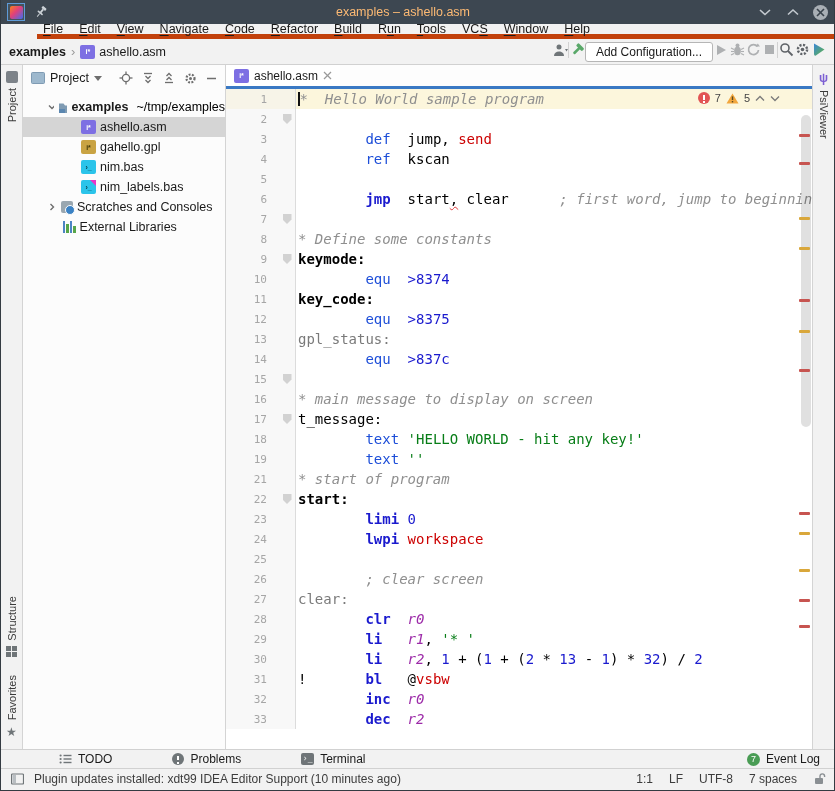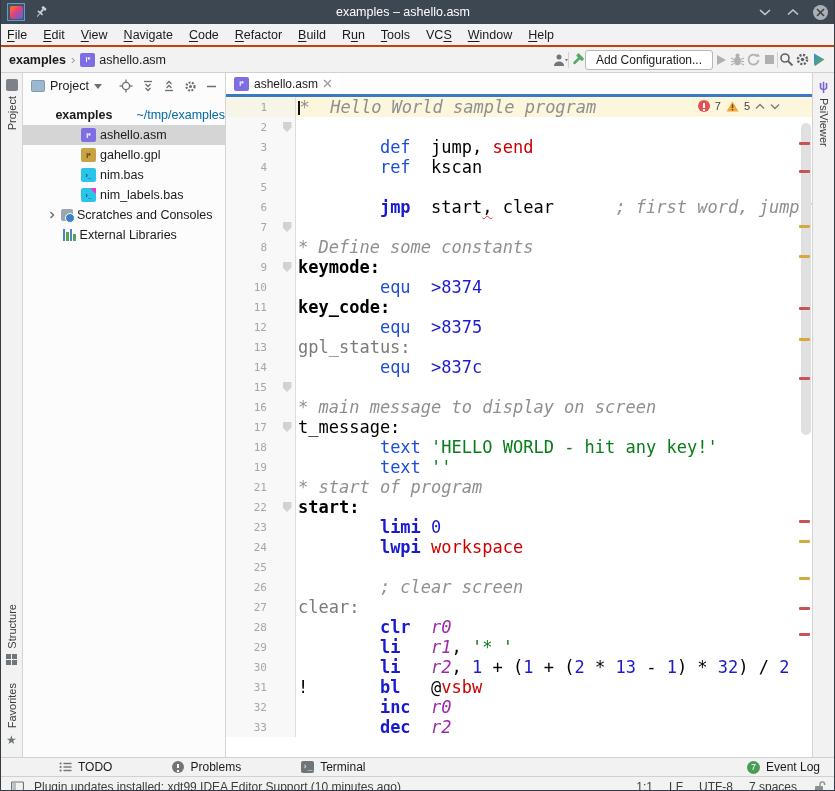--- a/index.html
+++ b/index.html
@@ -7,32 +7,32 @@
   body {
     font-family:"Liberation Sans", sans-serif;
     background:#f2f2f2; color:#1a1a1a; overflow:hidden; position:relative;
     border-left:1px solid #343b42; border-right:1px solid #343b42; border-bottom:1px solid #343b42;
   }
   
   .titlebar { height:24px; background:#3d4751; display:flex; align-items:center; padding:0 6px; color:#d6dbe0; }
   .tb-left { display:flex; align-items:center; gap:8px; }
   .logo-wrap { width:18px; height:18px; border:1px solid #5e9bd8; background:#46525c; display:flex; align-items:center; justify-content:center; }
   .logo { width:13px; height:13px; border-radius:2px; background:linear-gradient(135deg,#fc801d,#e1407b 45%,#3c6ff2); }
-  .tb-title { flex:1; text-align:center; font-size:12.5px; color:#ffffff; }
+  .tb-title { flex:1; text-align:center; font-size:12.5px; color:#fdba74; }
   .tb-btns { display:flex; align-items:center; gap:12px; }
   .tb-close { width:15px; height:15px; border-radius:50%; background:#a9afb5; display:flex; align-items:center; justify-content:center; }
   
-  .menubar { height:23px; background:#f2f2f2; display:flex; align-items:center; padding:0 6px; gap:16px; border-bottom:2px solid #c2410c; font-size:12.5px; }
+  .menubar { height:15px; background:#f2f2f2; display:flex; align-items:center; padding:0 6px; gap:16px; border-bottom:5px solid #c2410c; font-size:12.5px;margin-left:36px; }
   .menu-item u { text-decoration:underline; text-underline-offset:2px; }
   
   .navbar { height:26px; background:#f2f2f2; display:flex; align-items:center; padding:0 8px; border-bottom:1px solid #d1d1d1; }
   .crumb-root { font-weight:bold; font-size:12.5px; }
   .crumb-sep { color:#9a9a9a; margin:0 5px; font-size:13px; }
   .crumb-file { font-size:12.5px; display:flex; align-items:center; gap:4px; }
-  .nav-right { margin-left:auto; display:flex; align-items:center; }
+  .nav-right { margin-left:auto; display:flex; }
   .vsep { width:1px; height:16px; background:#d1d1d1; }
   .addcfg { background:#fff; border:1px solid #b6b6b6; border-radius:3px; font-size:12px; padding:2px 10px; color:#1a1a1a; }
   .icon16 { width:16px; height:16px; display:inline-flex; align-items:center; justify-content:center; }
   .stop-sq { width:9px; height:9px; background:#aeb0b2; }
   .play-tri { width:0; height:0; border-left:9px solid #aeb0b2; border-top:5.5px solid transparent; border-bottom:5.5px solid transparent; }
   
   .main { height:684px; display:flex; position:relative; }
   .lstripe { width:22px; background:#f2f2f2; border-right:1px solid #d4d4d4; position:relative; }
   .vbtn { position:absolute; left:0; width:21px; display:flex; flex-direction:column; align-items:center; gap:5px; font-size:11px; color:#3a3a3a; }
   .vtext-up { writing-mode:vertical-rl; transform:rotate(180deg); }
@@ -41,21 +41,21 @@
   .struct-icon { width:11px; height:11px; display:grid; grid-template-columns:5px 5px; gap:1px; }
   .struct-icon span { background:#6f7578; height:5px; }
   
   .ppanel { width:203px; background:#fcfcfc; border-right:1px solid #d4d4d4; display:flex; flex-direction:column; }
   .phead { height:26px; display:flex; align-items:center; gap:5px; padding:0 8px; font-size:12.5px; }
   .phead-icons { margin-left:auto; display:flex; align-items:center; gap:9px; }
   .ptree { padding-top:6px; font-size:12.5px; }
   .trow { height:20px; display:flex; align-items:center; gap:4px; white-space:nowrap; }
   .trow.sel { background:#d5d5d5; }
   .tlbl-b { font-weight:bold; }
-  .tpath { color:#0369a1; margin-left:20px; }
+  .tpath { color:#000000; margin-left:4px; }
   .fi { width:15px; height:14px; border-radius:2px; display:inline-flex; align-items:center; justify-content:center; font-size:7px; font-weight:bold; flex:none; position:relative; }
   .fi-asm { background:#7d6fe3; color:#fff; }
   .fi-gpl { background:#c9a343; color:#42390a; }
   .fi-bas { background:#2bc4ea; color:#083b46; }
   .fi-bas2 { background:#2bc4ea; color:#083b46; }
   .fi-bas2::after { content:""; position:absolute; top:0; right:0; width:0; height:0; border-top:6px solid #e936c9; border-left:6px solid transparent; }
   .libbars { display:flex; align-items:flex-end; gap:1px; height:12px; }
   .libbars span { width:2.4px; background:#4c84c4; }
   .libbars span:nth-child(2) { background:#57a64a; }
   .libbars span:nth-child(4) { background:#57a64a; }
@@ -65,21 +65,21 @@
   .editor-zone { flex:1; background:#fff; display:flex; flex-direction:column; position:relative; min-width:0; }
   .tabbar { height:24px; background:#fdfdfd; border-bottom:3px solid #3a79c4; display:flex; align-items:flex-end; }
   .tab { height:21px; background:#fff; display:flex; align-items:center; gap:5px; padding:0 8px; font-size:12px; }
   .lines { position:relative; height:660px; overflow:hidden; }
   .eline { height:20px; display:flex; }
   .eline.cur { background:#fcf6dc; }
   .gut { width:70px; flex:none; display:flex; align-items:center; border-right:1px solid #dcdcdc; background:rgba(242,242,242,.55); }
   .lnum { width:16px; margin-left:25px; text-align:right; font-family:"DejaVu Sans Mono", monospace; font-size:11px; color:#a6a6a6; }
   .fold { width:16px; margin-left:auto; display:flex; align-items:center; justify-content:center; }
   .fmark { width:9px; height:10px; background:#d2d2d2; clip-path:polygon(0 0,100% 0,100% 55%,50% 100%,0 55%); }
-  .codeln { font-family:"DejaVu Sans Mono", monospace; font-size:17px; line-height:20px; white-space:pre; padding-left:2px; }
+  .codeln { font-family:"DejaVu Sans Mono", monospace; font-size:14px; line-height:20px; white-space:pre; padding-left:2px; }
   .caret { display:inline-block; width:1.5px; height:14px; background:#111; vertical-align:-2px; }
   .t-p { color:#000; }
   .t-c { color:#8f8f8f; font-style:italic; }
   .t-k { color:#1d4ed8; }
   .t-i { color:#1a1ace; font-weight:600; }
   .t-n { color:#1a1ace;text-align:center; }
   .t-r { color:#9c2aa8; font-style:italic; }
   .t-s { color:#077d17; }
   .t-e { color:#cc0000; }
   .t-lb { color:#000; font-weight:700; }

